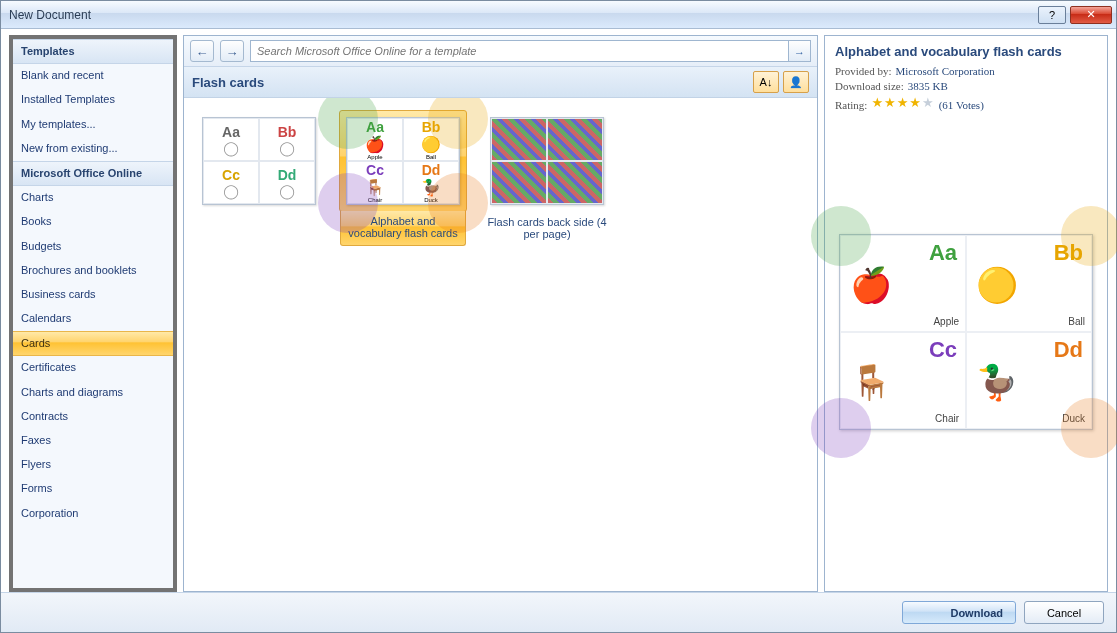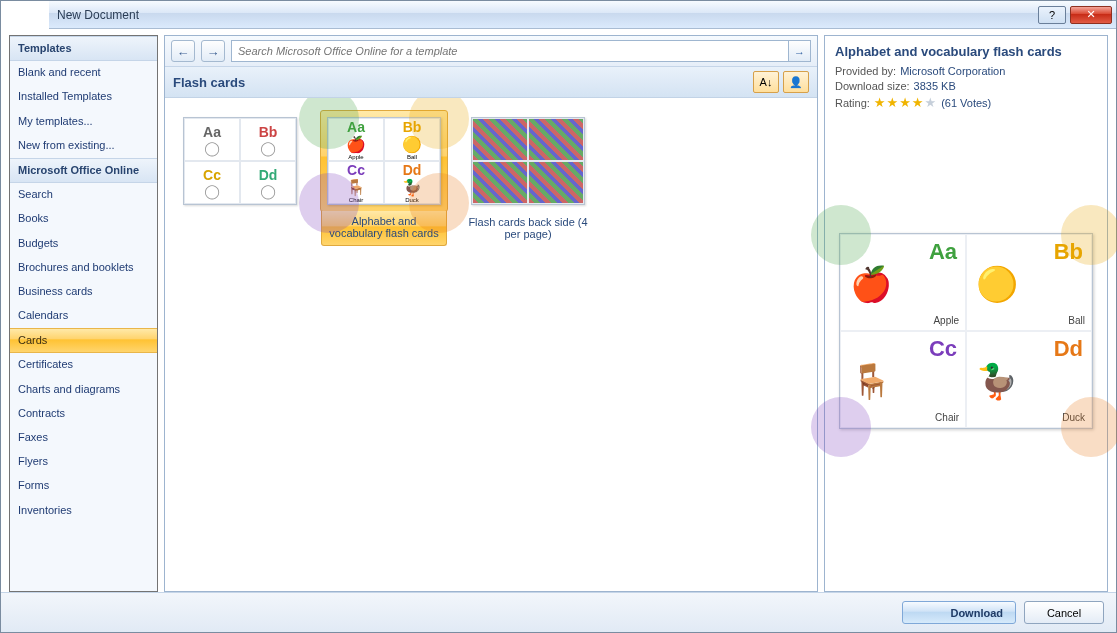--- a/index.html
+++ b/index.html
@@ -19,21 +19,20 @@
     display: flex;
     flex-direction: column;
   }
   .titlebar {
     height: 28px;
     background: linear-gradient(#f7fbff, #dbe7f7 45%, #c9d9ee 46%, #dbeafc);
     display: flex;
     align-items: center;
     padding: 0 4px 0 8px;
     border-bottom: 1px solid #a9bcd3;
-    margin-left: 48px;
   }
   .titlebar .title {
     flex: 1;
     color: #2b3d55;
     font-size: 12px;
   }
   .winbtns { display: flex; gap: 4px; }
   .winbtn {
     width: 28px; height: 18px;
     border: 1px solid #6a7f9a;
@@ -51,22 +50,22 @@
   }
   .content {
     flex: 1;
     display: flex;
     padding: 6px 8px 0 8px;
     gap: 6px;
     min-height: 0;
   }
   
   .sidebar {
-    width: 149px;
-    border: 1px solid #737373;
+    width: 168px;
+    border: 4px solid #737373;
     background: #f4f8fd;
     display: flex;
     flex-direction: column;
     overflow: hidden;
   }
   .side-scroll { overflow-y: auto; flex: 1; }
   .side-item, .side-header {
     padding: 5px 8px;
     color: #1f3b73;
     cursor: pointer;
@@ -229,21 +228,22 @@
     font-weight:bold;
     font-size:13px;
     margin-bottom:6px;
   }
   .det-row {
     display:flex;
     gap:4px;
     font-size:11px;
     color:#555;
     margin-bottom:3px;
-    align-items:center;
+    align-items:flex-end;
+    font-family:Liberation Serif, serif;
   }
   .det-row .val { color:#2a4a7c; }
   .stars { color:#f0b400; font-size:13px; letter-spacing:1px; }
   .stars .empty { color:#c6cfda; }
   .preview {
     margin-top:120px;
     align-self:center;
     border:1px solid #b8c4d3;
     width:254px;
     height:196px;
@@ -331,34 +331,34 @@
   <div class="content">
 
     <div class="sidebar">
       <div class="side-scroll" id="side-scroll">
           <div class="side-header">Templates</div>
           <div class="side-item">Blank and recent</div>
           <div class="side-item">Installed Templates</div>
           <div class="side-item">My templates...</div>
           <div class="side-item">New from existing...</div>
           <div class="side-header">Microsoft Office Online</div>
-          <div class="side-item">Search</div>
+          <div class="side-item">Charts</div>
           <div class="side-item">Books</div>
           <div class="side-item">Budgets</div>
           <div class="side-item">Brochures and booklets</div>
           <div class="side-item">Business cards</div>
           <div class="side-item">Calendars</div>
           <div class="side-item selected">Cards</div>
           <div class="side-item">Certificates</div>
           <div class="side-item">Charts and diagrams</div>
           <div class="side-item">Contracts</div>
           <div class="side-item">Faxes</div>
           <div class="side-item">Flyers</div>
           <div class="side-item">Forms</div>
-          <div class="side-item">Inventories</div>
+          <div class="side-item">Corporation</div>
         </div>
     </div>
 
     <div class="center">
       <div class="toolbar">
         <div class="navbtn">←</div>
         <div class="navbtn">→</div>
         <div class="searchwrap">
           <input type="text" placeholder="Search Microsoft Office Online for a template" style="">
           <div class="go-btn">→</div>

